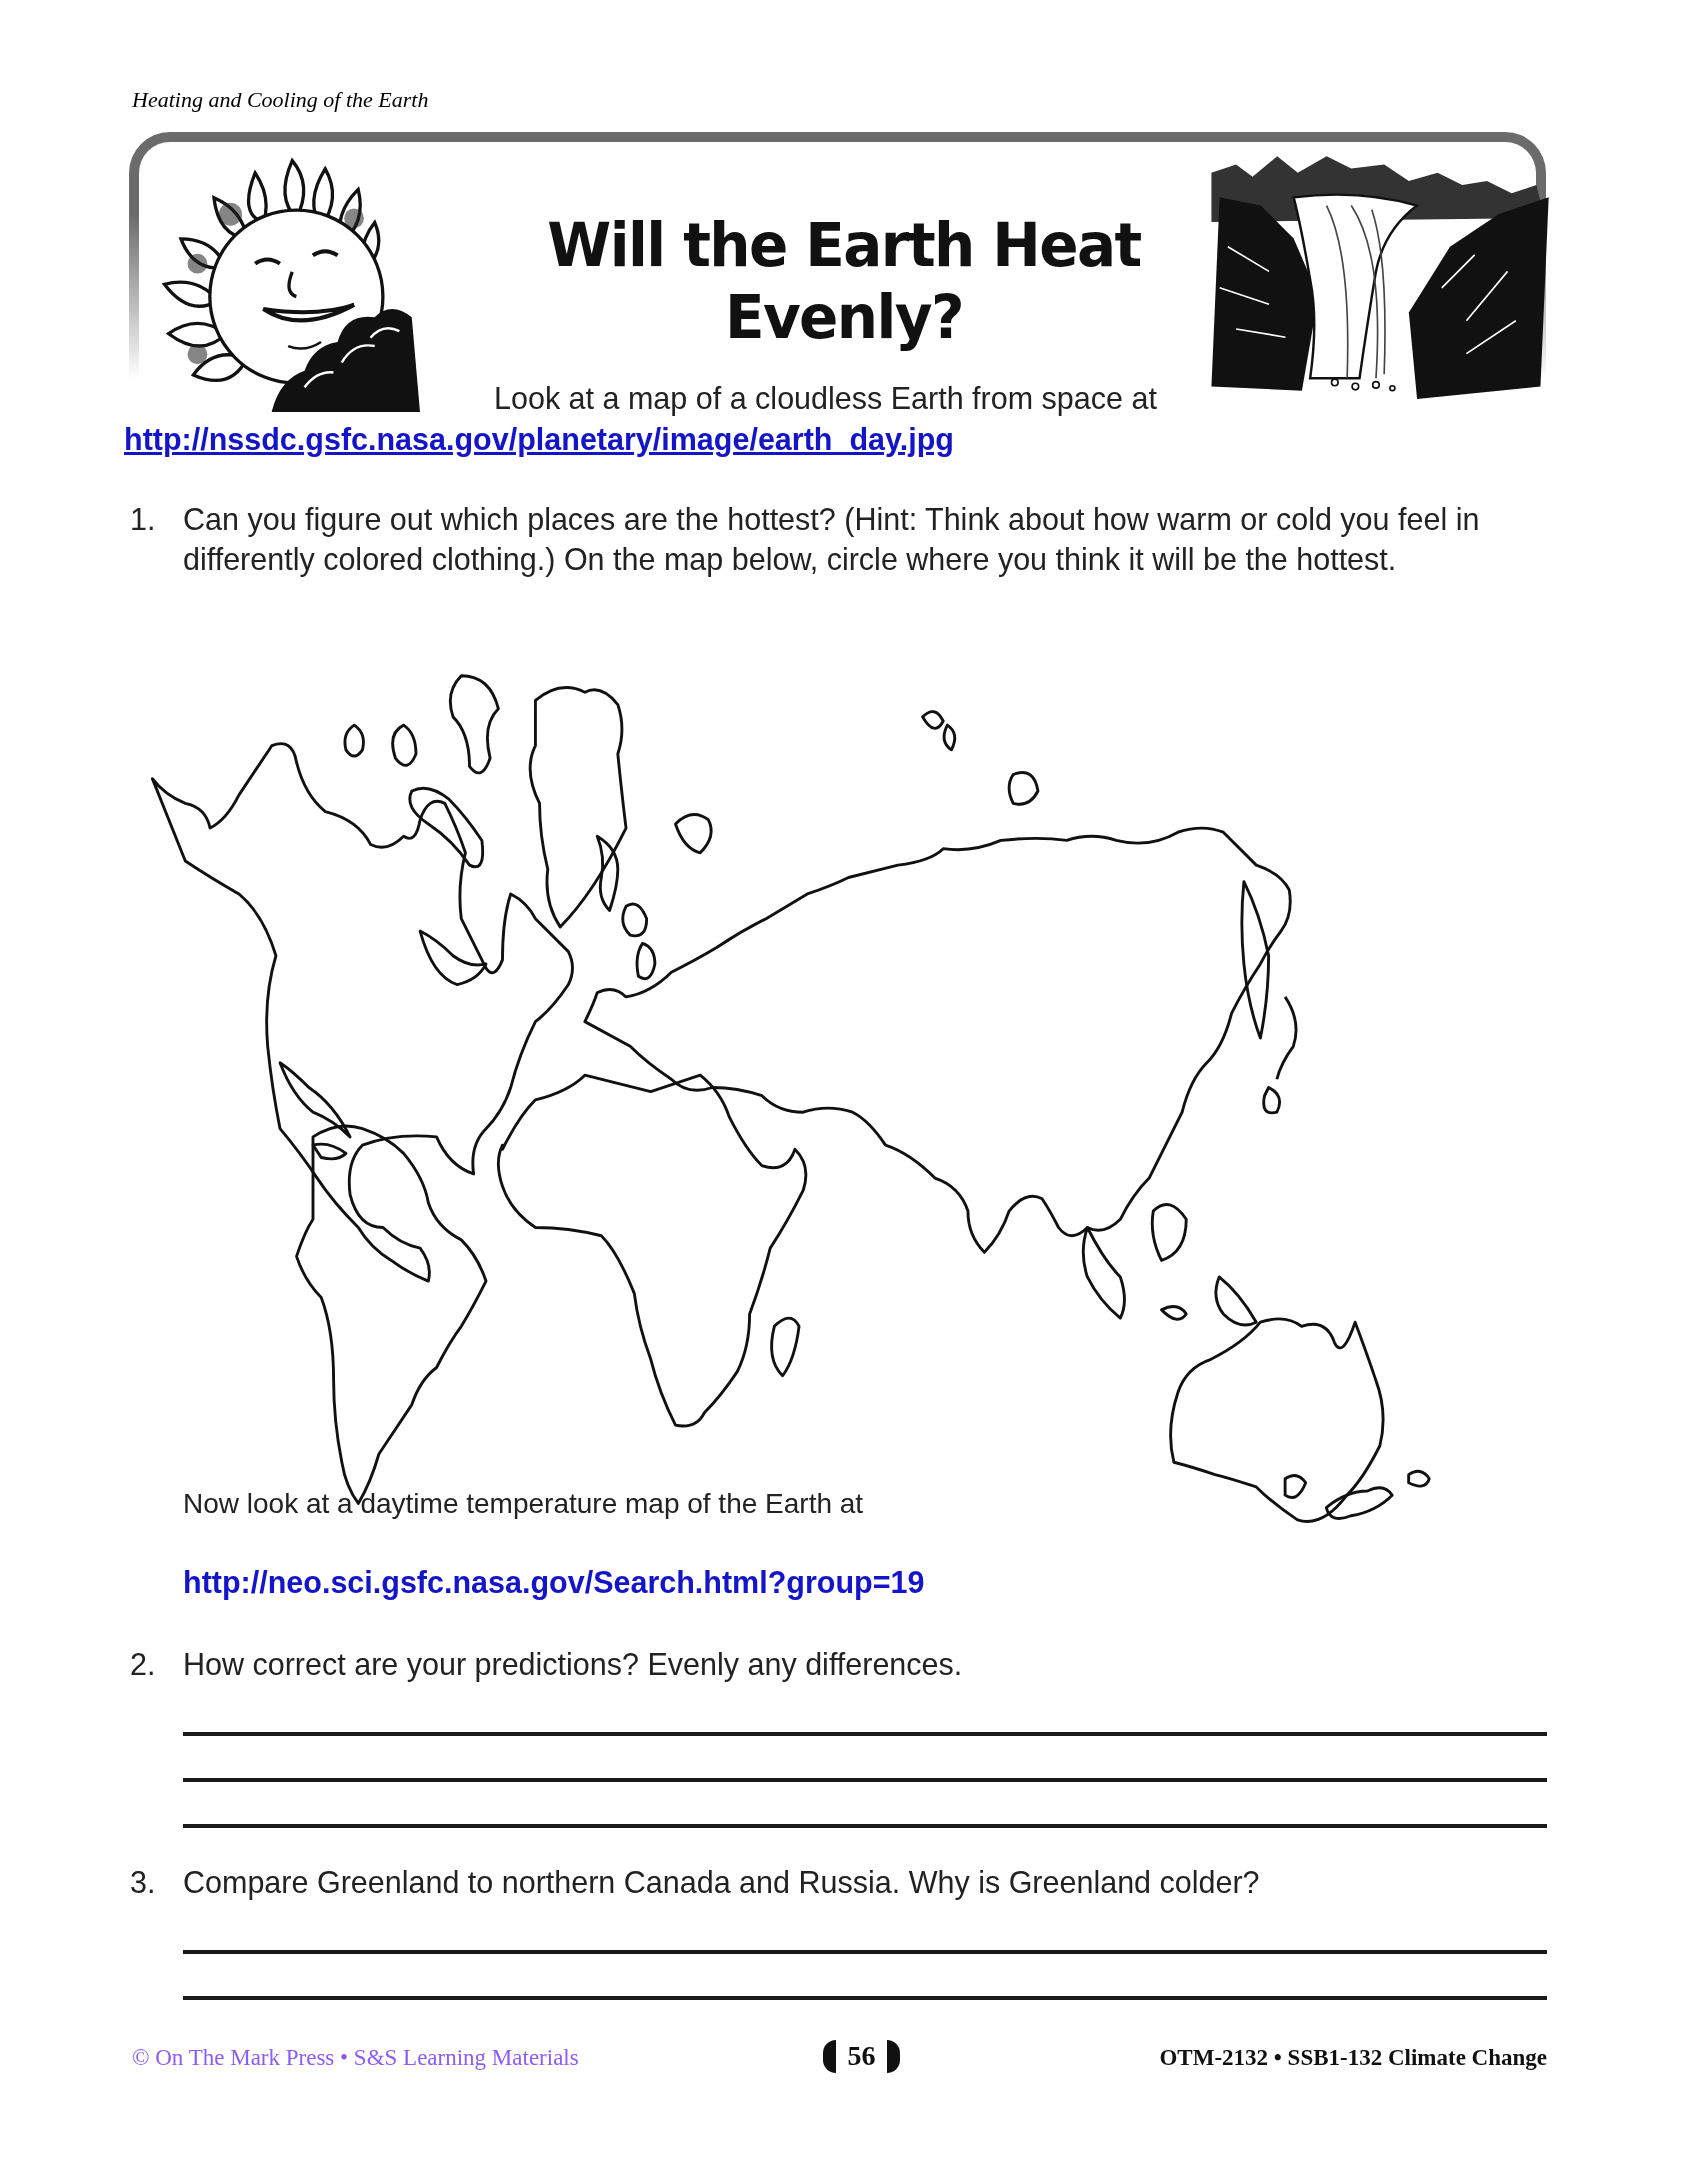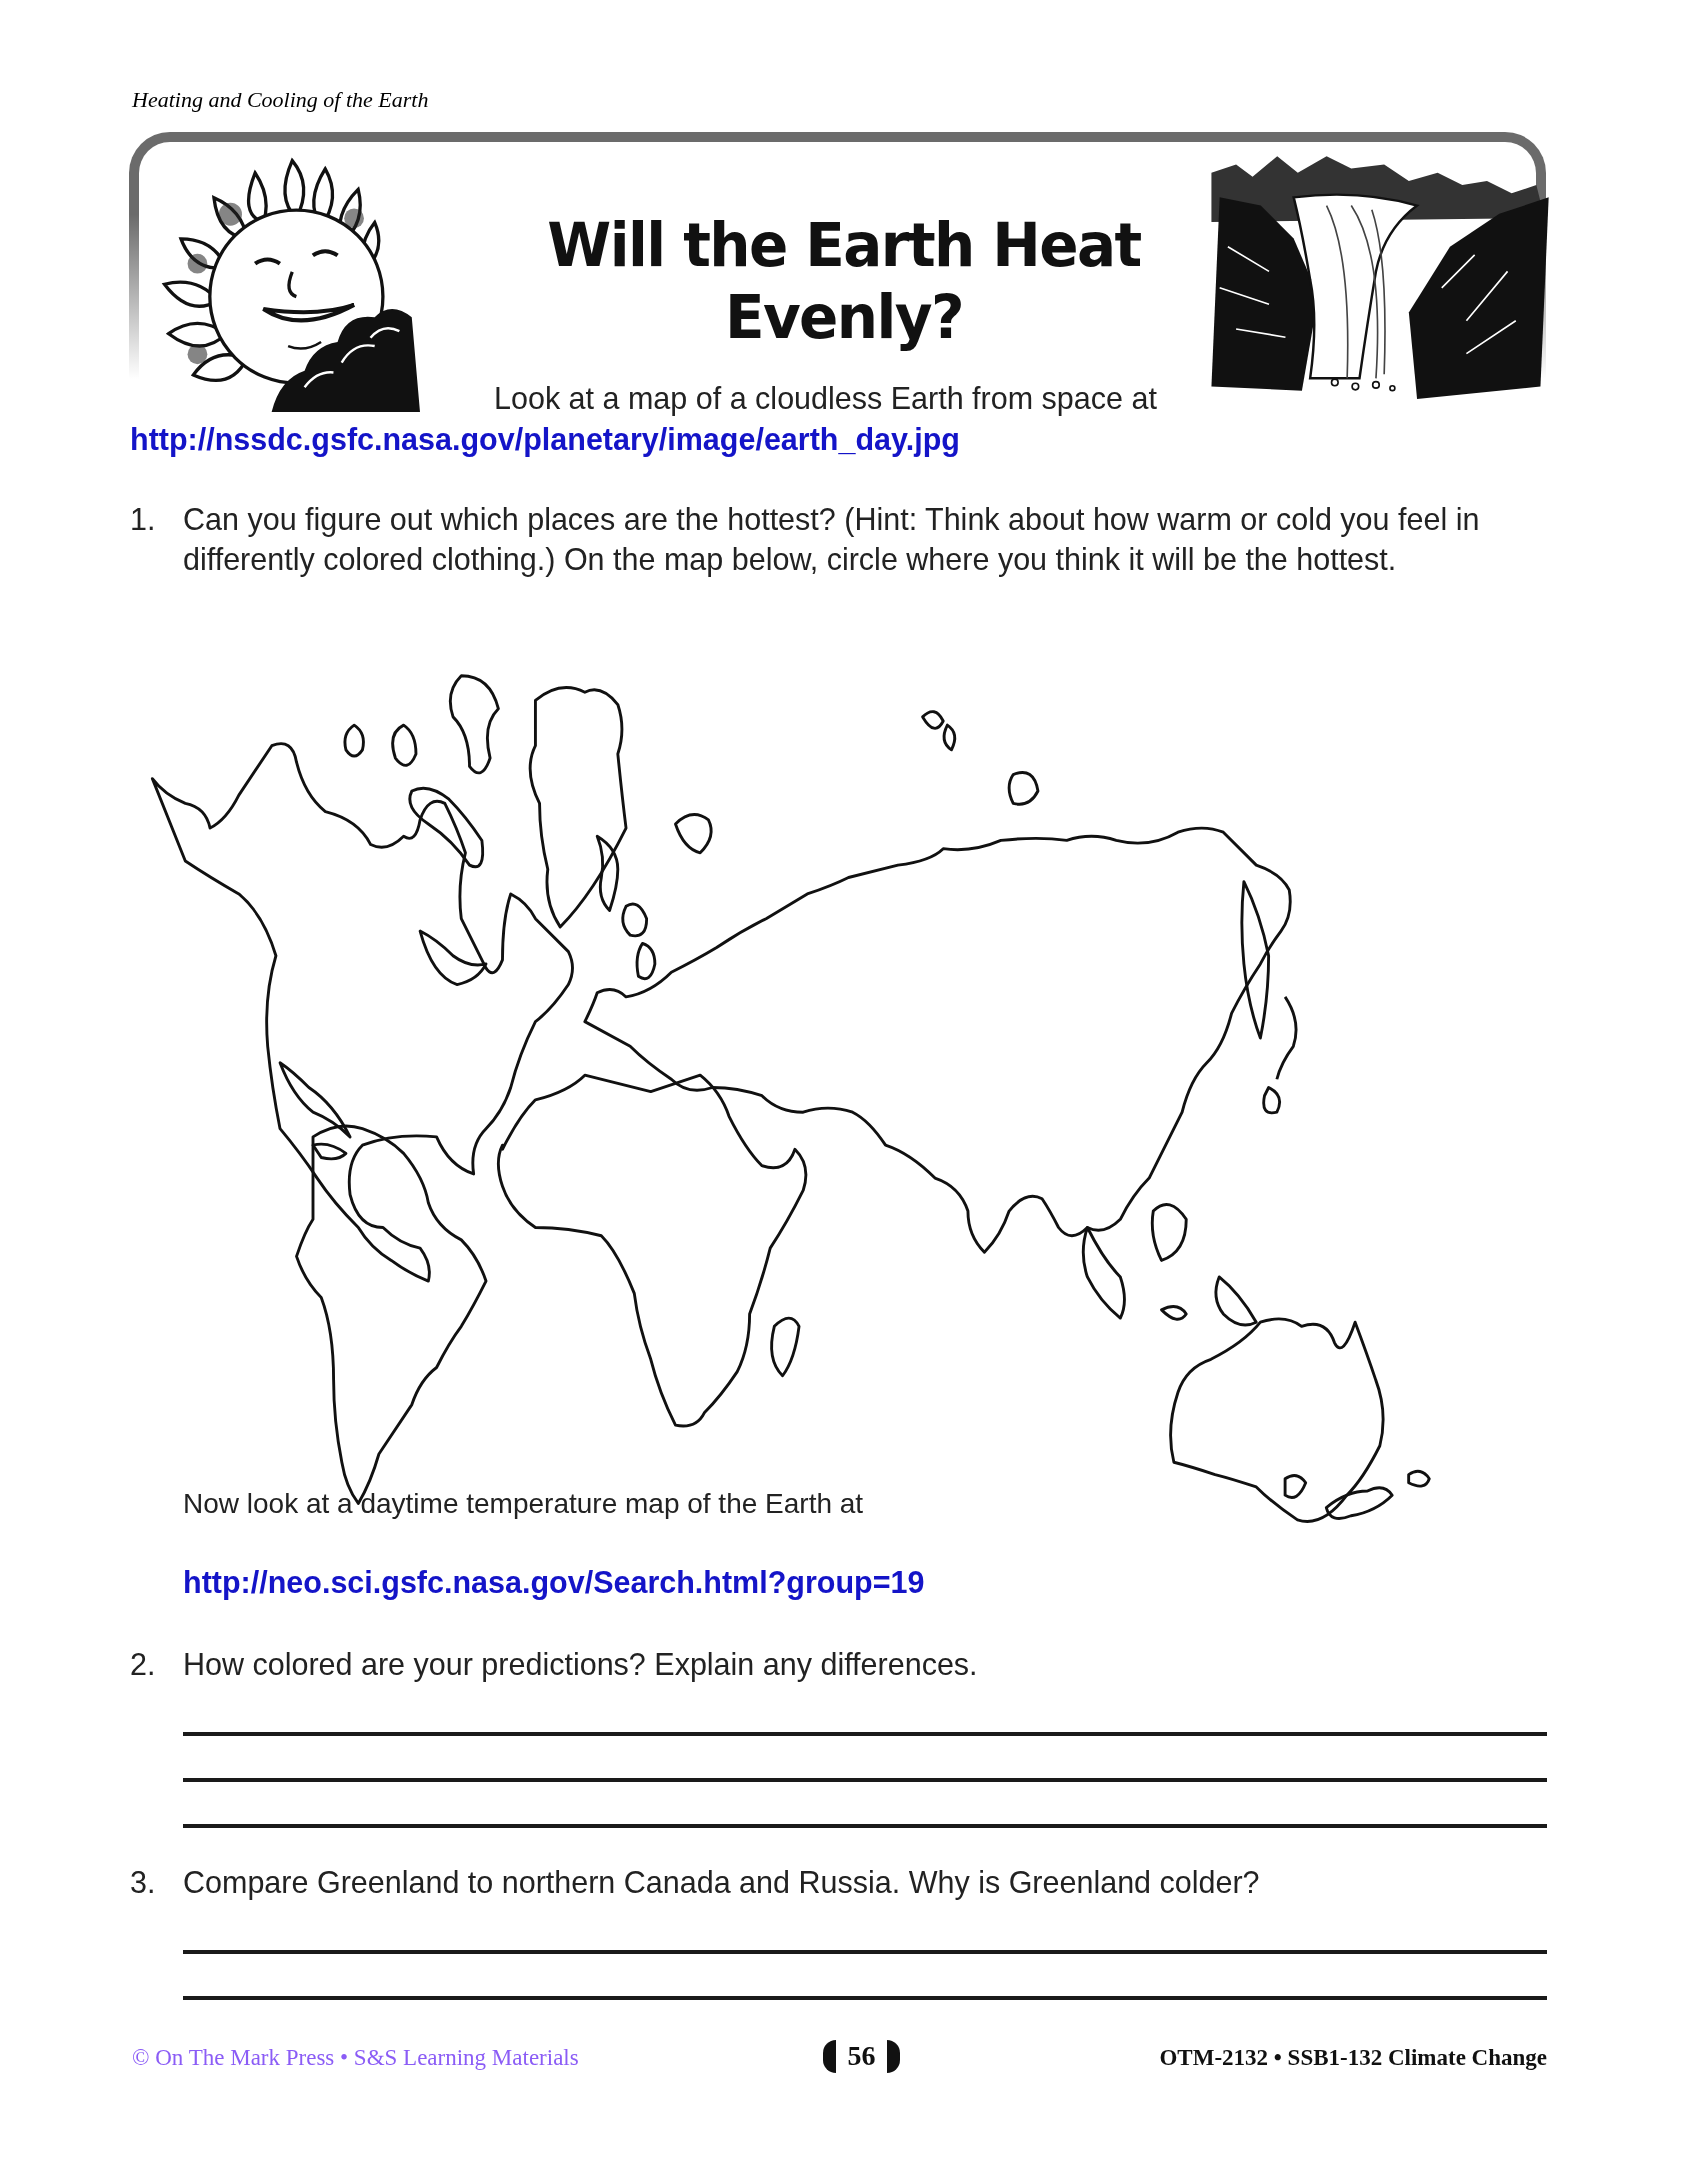--- a/index.html
+++ b/index.html
@@ -10,21 +10,21 @@
   .banner { position: absolute; left: 129px; top: 132px; width: 1417px; height: 247px; border-top: 10px solid #6b6b6b; border-left: 10px solid #6b6b6b; border-right: 10px solid #6b6b6b; border-radius: 41px 41px 0 0; box-sizing: border-box; }
   .banner::after { content: ""; position: absolute; left: -10px; right: -10px; bottom: 0; height: 165px; background: linear-gradient(to bottom, rgba(255,255,255,0) 0%, #ffffff 100%); }
 
   .sun-art { position: absolute; left: 148px; top: 140px; width: 272px; height: 272px; }
   .glacier-art { position: absolute; left: 1203px; top: 148px; width: 350px; height: 255px; }
 
   .title { position: absolute; left: 494px; top: 213px; width: 700px; text-align: center; font-family: "DejaVu Sans", sans-serif; font-weight: 900; font-size: 58px; line-height: 68px; letter-spacing: -1.6px; color: #111; transform: scaleY(1.05); }
 
   .intro { position: absolute; left: 494px; top: 381px; font-size: 30.5px; color: #222; }
   .link { color: #1414c8; font-weight: bold; text-decoration: none; font-size: 30.5px; }
-  .link1 { position: absolute; left: 130px; top: 422px; }
+  .link1 { position: absolute; left: 124px; top: 422px; text-decoration: underline; }
 
   .q { position: absolute; left: 130px; font-size: 30.5px; line-height: 40px; color: #222; }
   .q .num { position: absolute; left: 0; top: 0; width: 49px; }
   .q .txt { display: block; margin-left: 53px; width: 1417px; }
 
   .q1 { top: 499px; }
   .map { position: absolute; left: 140px; top: 651px; width: 1384px; height: 873px; }
   .map svg { width: 100%; height: 100%; }
 
   .now-look { position: absolute; left: 183px; top: 1488px; font-size: 28px; color: #222; }
@@ -155,21 +155,21 @@
       <path d="M1540 1000 q15 -10 25 5 q-5 15 -25 5z"></path>
     </g>
   </svg>
 </div>
 
 <div class="now-look">Now look at a daytime temperature map of the Earth at</div>
 <a class="link link2">http://neo.sci.gsfc.nasa.gov/Search.html?group=19</a>
 
 <div class="q q2">
   <span class="num">2.</span>
-  <span class="txt">How colored are your predictions? Explain any differences.</span>
+  <span class="txt">How correct are your predictions? Evenly any differences.</span>
 </div>
 <div class="answer-line" style="top:1732px;"></div>
 <div class="answer-line" style="top:1778px;"></div>
 <div class="answer-line" style="top:1824px;"></div>
 
 <div class="q q3">
   <span class="num">3.</span>
   <span class="txt">Compare Greenland to northern Canada and Russia. Why is Greenland colder?</span>
 </div>
 <div class="answer-line" style="top:1950px;"></div>

